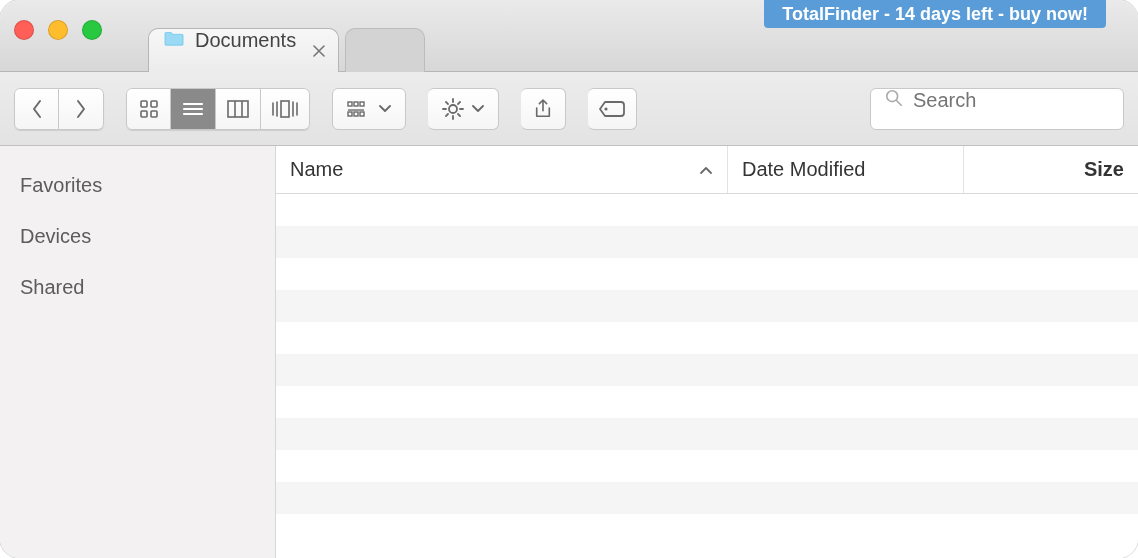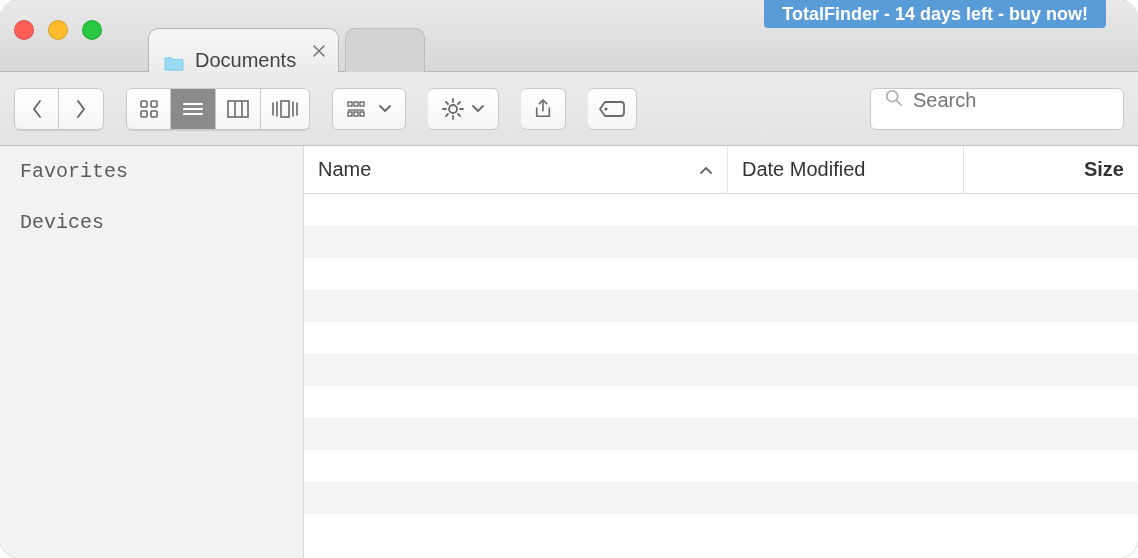--- a/index.html
+++ b/index.html
@@ -48,21 +48,21 @@
       position: absolute;
       left: 148px;
       bottom: -1px;
       display: flex;
       align-items: flex-end;
       height: 48px;
     }
     .tab {
       position: relative;
       display: flex;
-      align-items: flex-end;
+      align-items: flex-start;
       height: 44px;
       padding: 0 42px 0 14px;
       border: 1px solid #b6b6b6;
       border-bottom: none;
       border-top-left-radius: 10px;
       border-top-right-radius: 10px;
       font-size: 20px;
       color: #444;
     }
     .tab.active {
@@ -167,24 +167,24 @@
       background: transparent;
     }
     .search-icon { color: #aaa; flex-shrink: 0; }
 
     
     .body {
       display: flex;
       height: calc(558px - 72px - 74px);
     }
     .sidebar {
-      width: 304px;
+      width: 276px;
       background: #f3f1f2;
       border-right: 1px solid #d7d7d7;
-      font-family: Liberation Mono, monospace;
+      padding-top: 14px;
     }
     .sidebar-heading {
       font-size: 20px;
       color: #5c5c5c;
       padding: 14px 20px;
     }
     .main {
       flex: 1;
       display: flex;
       flex-direction: column;
@@ -383,20 +383,21 @@
       </span>
       <input type="text" placeholder="Search" style="">
     </div>
 
   </div>
 
   <div class="body">
     <div class="sidebar">
       <div class="sidebar-heading">Favorites</div>
       <div class="sidebar-heading">Devices</div>
+      <div class="sidebar-heading">Shared</div>
     </div>
 
     <div class="main">
       <div class="columns">
         <div class="col col-name">
           <span>Name</span>
           <span class="sort-arrow">
             <svg viewBox="0 0 14 10" width="14" height="10">
                 <path d="M2 8 L7 3 L12 8" fill="none" stroke="currentColor" stroke-width="1.8" stroke-linecap="round" stroke-linejoin="round"></path>
               </svg>

